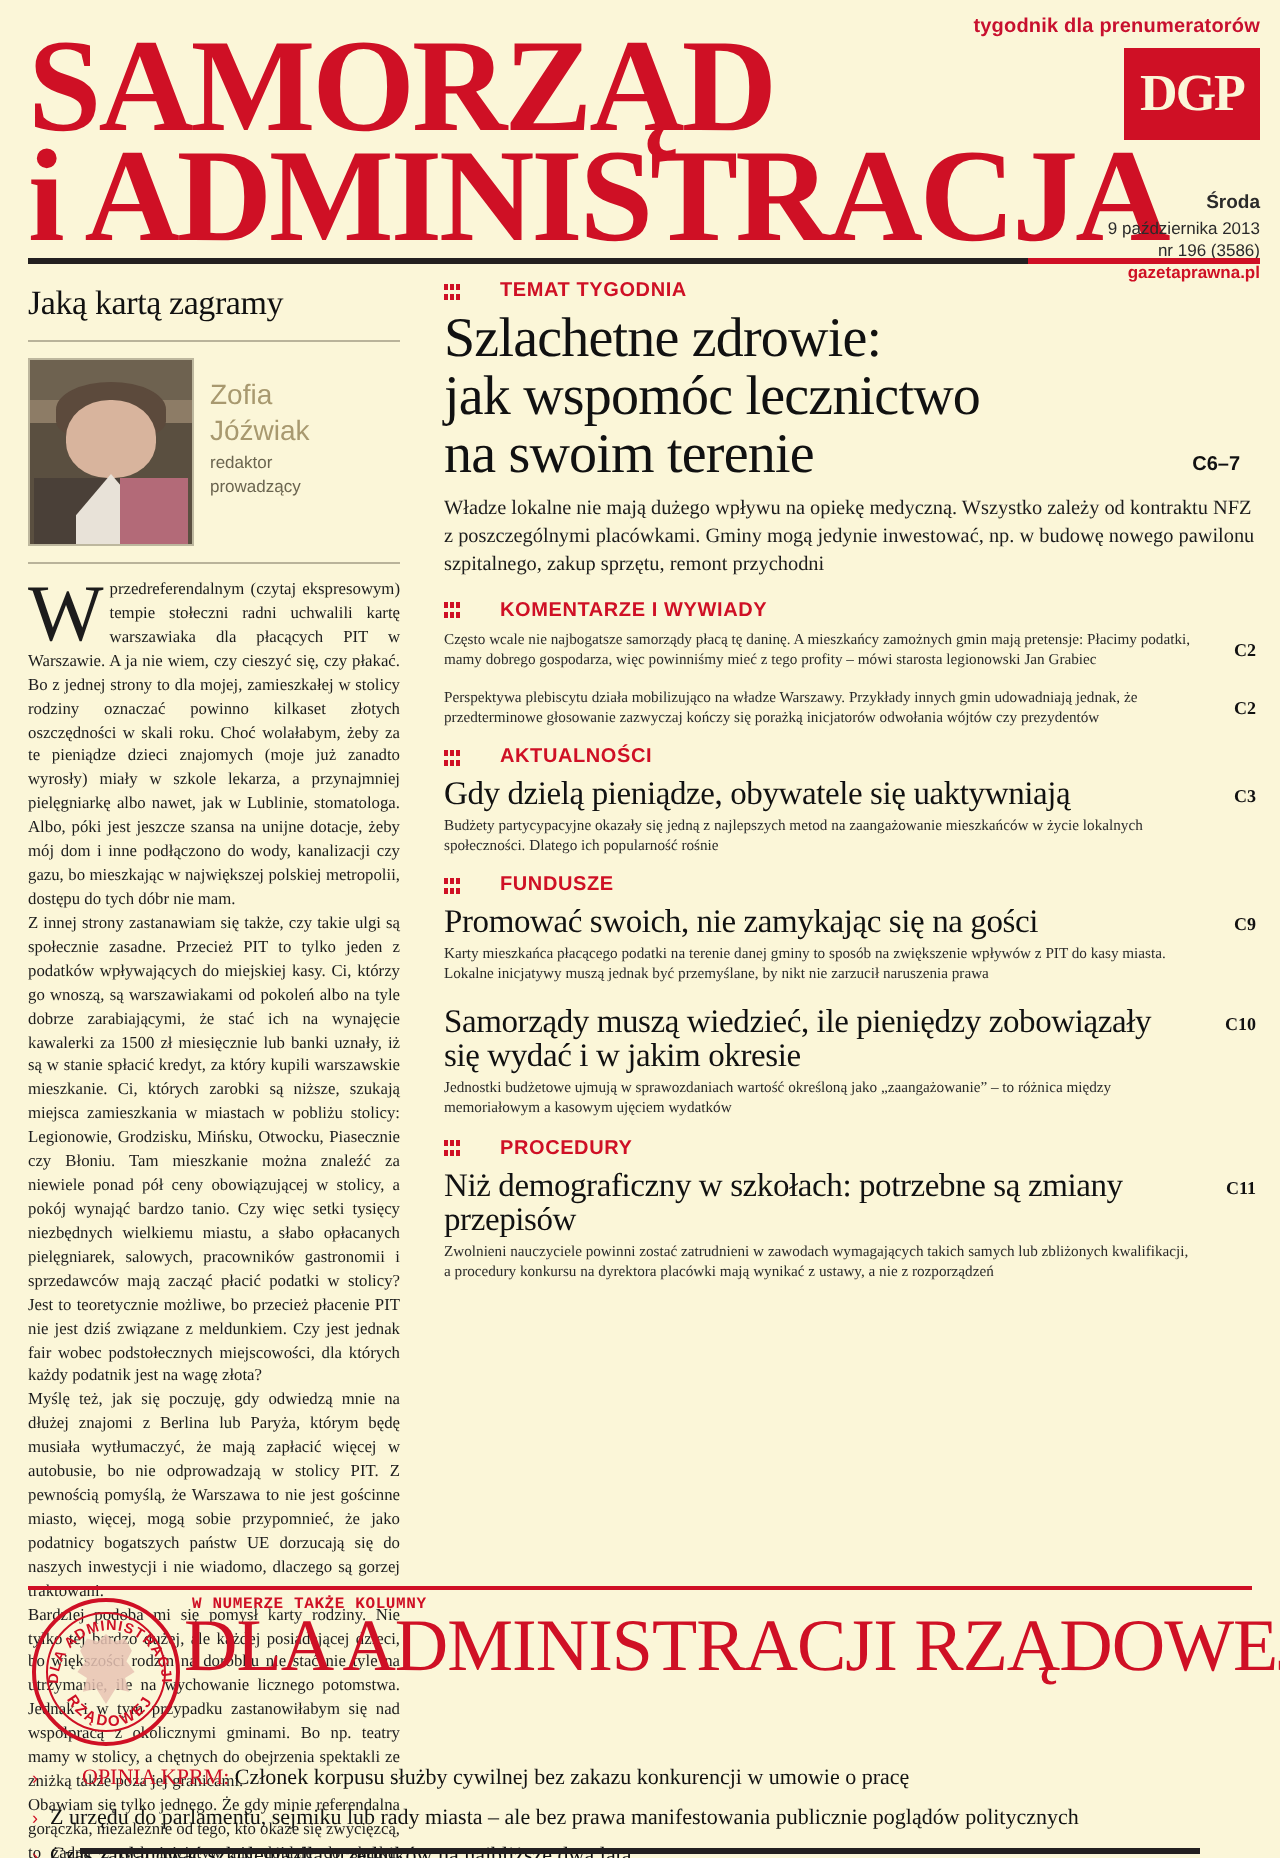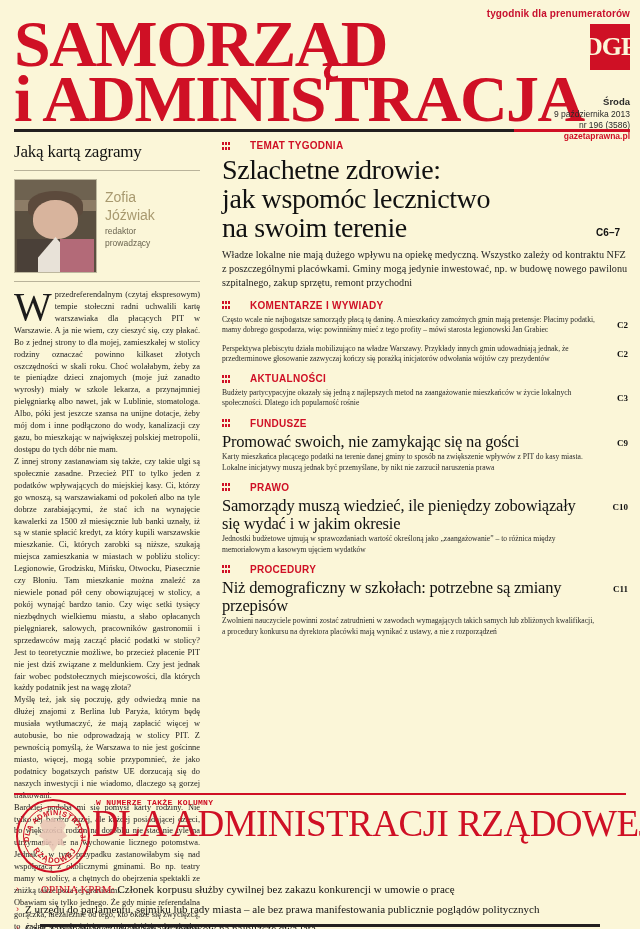--- a/index.html
+++ b/index.html
@@ -15,21 +15,21 @@
 
   
   .masthead{position:relative;padding:0 10px 0 14px;}
   .kicker-sub{
     position:absolute;right:10px;top:8px;
     font-family:"Liberation Sans",sans-serif;
     font-weight:bold;font-size:10px;color:#c8102e;letter-spacing:.1px;
   }
   .dgp-box{
     position:absolute;right:10px;top:24px;
-    width:40px;height:46px;background:#cf1025;
+    width:68px;height:46px;background:#cf1025;
     display:flex;align-items:center;justify-content:center;
   }
   .dgp-box span{
     color:#fbf6d8;font-family:"Liberation Serif",serif;
     font-size:26px;font-weight:bold;letter-spacing:-1px;line-height:1;
   }
   .title-1,.title-2{
     color:#cf1025;font-family:"Liberation Serif",serif;
     font-weight:bold;line-height:.84;letter-spacing:-1.5px;margin:0;
   }
@@ -224,40 +224,37 @@
               <span class="pn">C2</span>
               <p>Perspektywa plebiscytu działa mobilizująco na władze Warszawy. Przykłady innych gmin udowadniają jednak, że przedterminowe głosowanie zazwyczaj kończy się porażką inicjatorów odwołania wójtów czy prezydentów</p>
             </div>
           </div>
           <div class="block">
             <div class="sec">
               <span class="gridicon"></span>
               <span>AKTUALNOŚCI</span>
             </div>
             <div class="item">
+              <h3>Gdy dzielą pieniądze, obywatele się uaktywniają</h3>
               <span class="pn">C3</span>
               <p>Budżety partycypacyjne okazały się jedną z najlepszych metod na zaangażowanie mieszkańców w życie lokalnych społeczności. Dlatego ich popularność rośnie</p>
             </div>
           </div>
           <div class="block">
             <div class="sec">
               <span class="gridicon"></span>
               <span>FUNDUSZE</span>
             </div>
             <div class="item">
               <h3>Promować swoich, nie zamykając się na gości</h3>
               <span class="pn">C9</span>
               <p>Karty mieszkańca płacącego podatki na terenie danej gminy to sposób na zwiększenie wpływów z PIT do kasy miasta. Lokalne inicjatywy muszą jednak być przemyślane, by nikt nie zarzucił naruszenia prawa</p>
             </div>
           </div>
           <div class="block">
-            <div class="sec">
-              <span class="gridicon"></span>
-              <span>PRAWO</span>
-            </div>
             <div class="item">
               <h3>Samorządy muszą wiedzieć, ile pieniędzy zobowiązały się wydać i w jakim okresie</h3>
               <span class="pn">C10</span>
               <p>Jednostki budżetowe ujmują w sprawozdaniach wartość określoną jako „zaangażowanie” – to różnica między memoriałowym a kasowym ujęciem wydatków</p>
             </div>
           </div>
           <div class="block">
             <div class="sec">
               <span class="gridicon"></span>
               <span>PROCEDURY</span>

